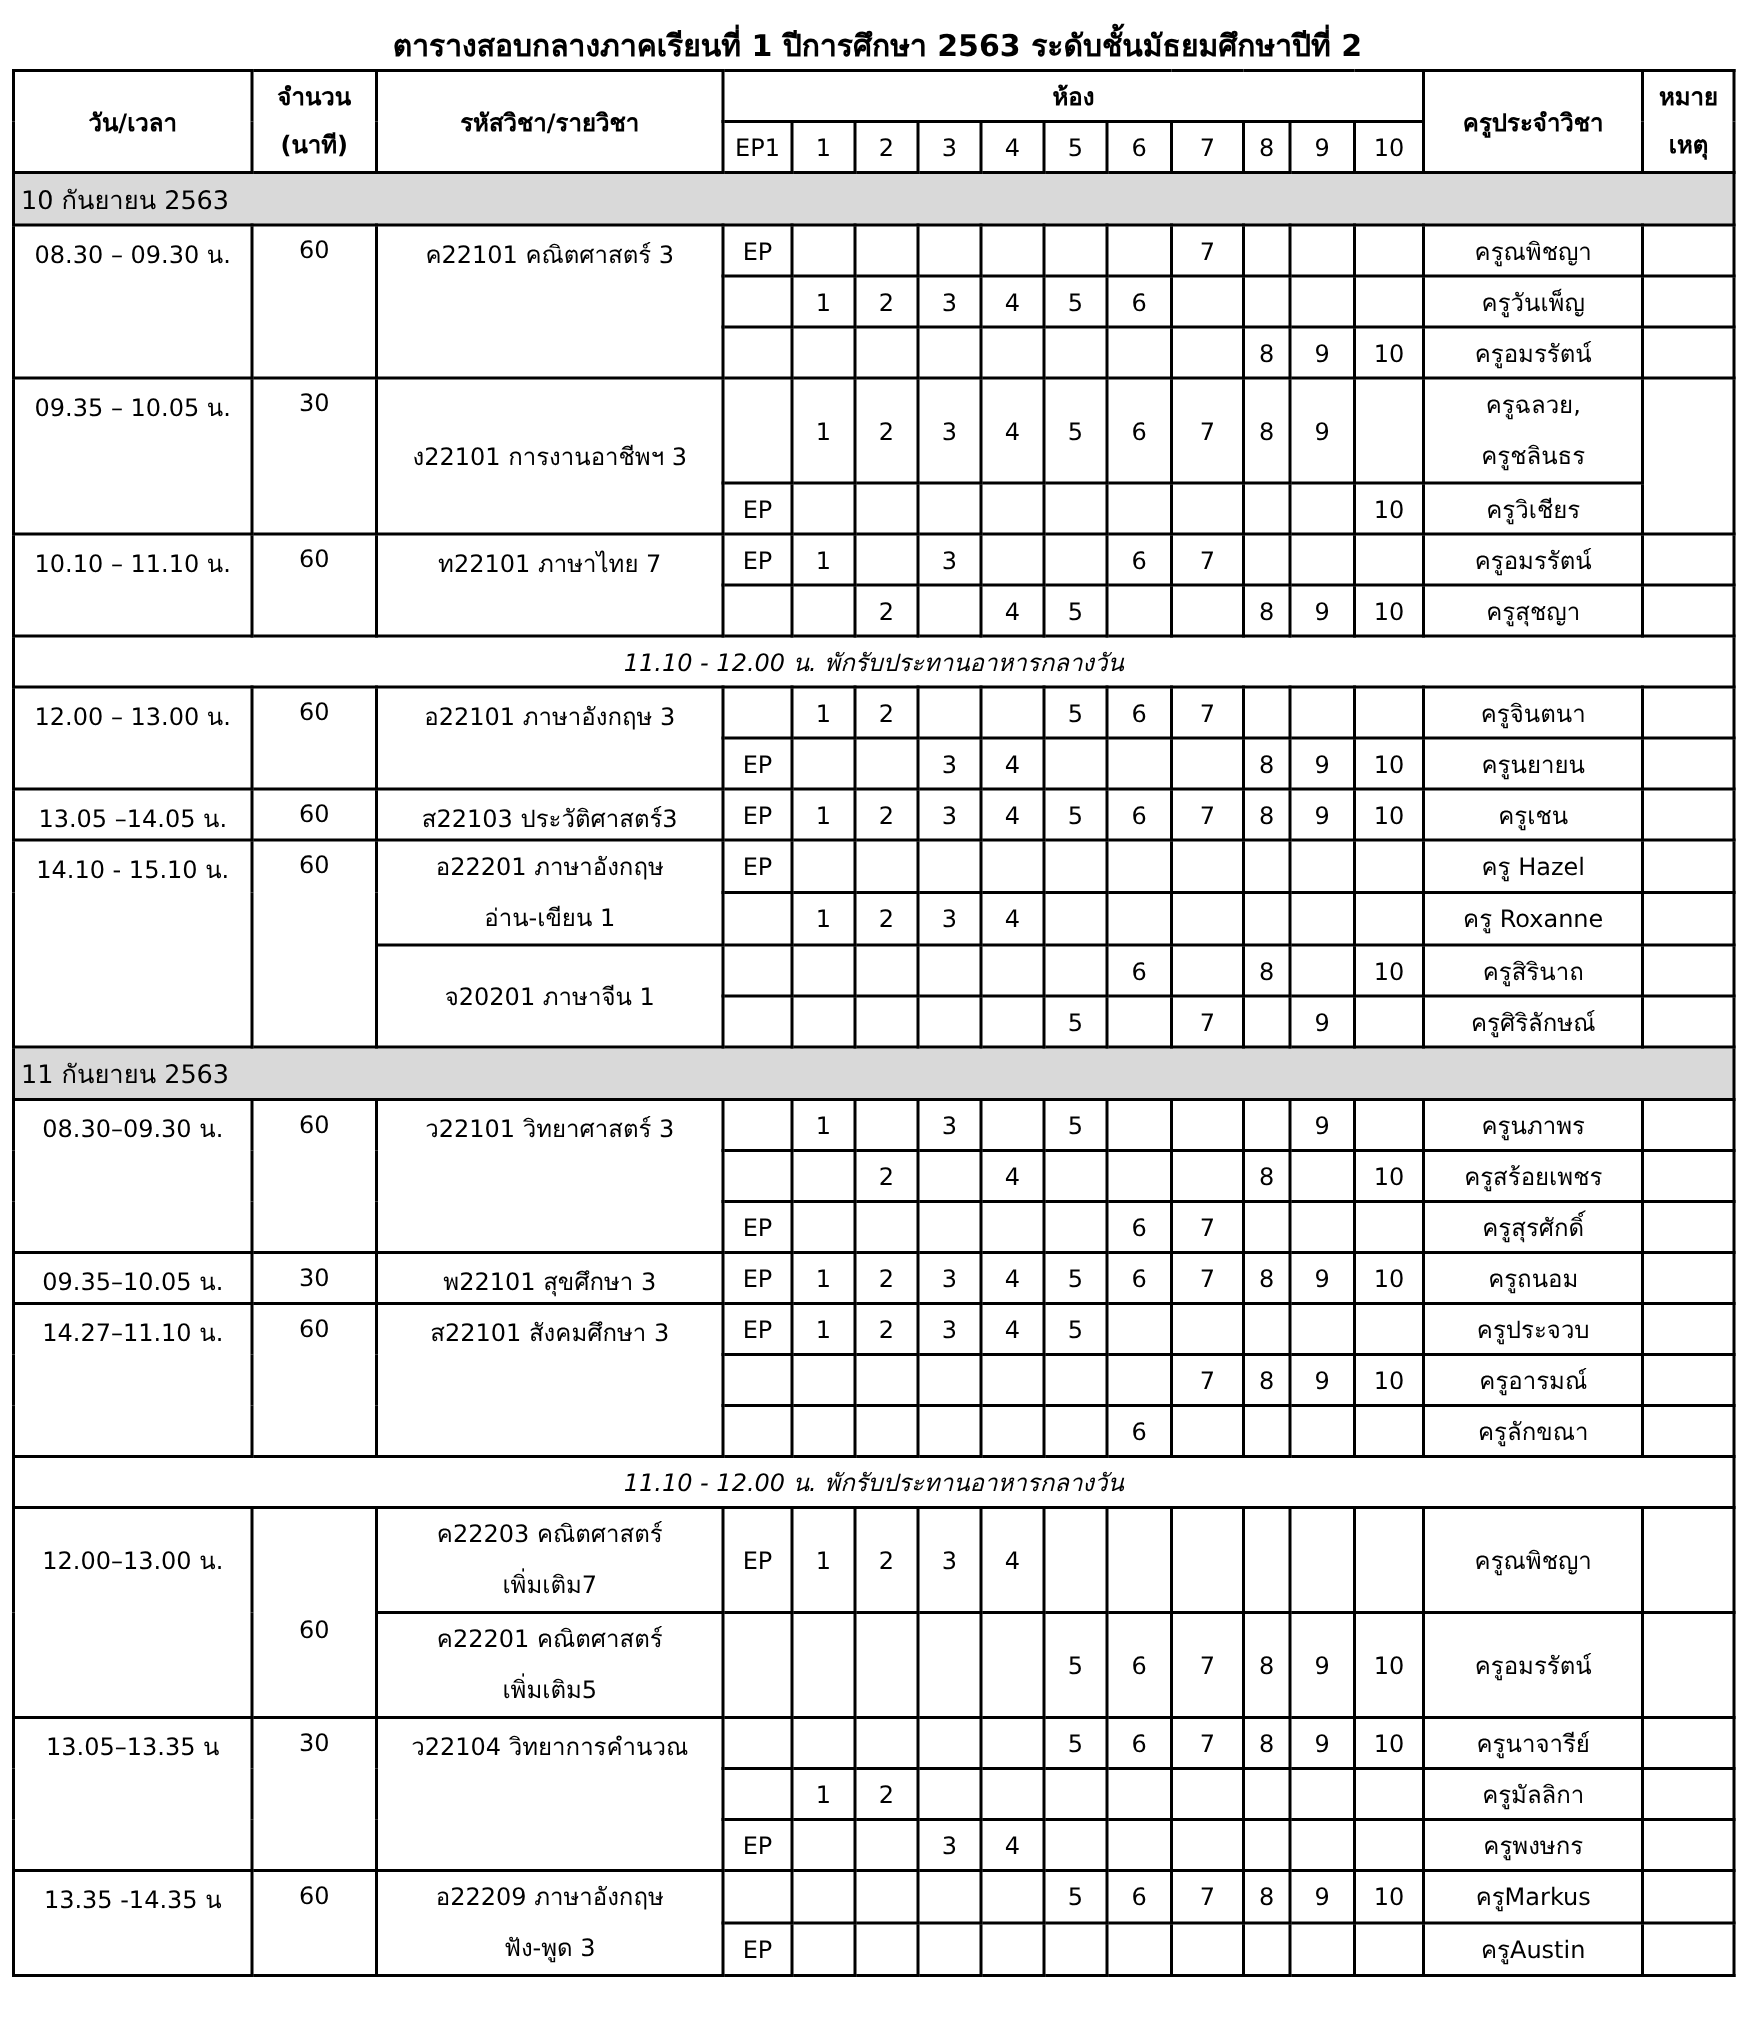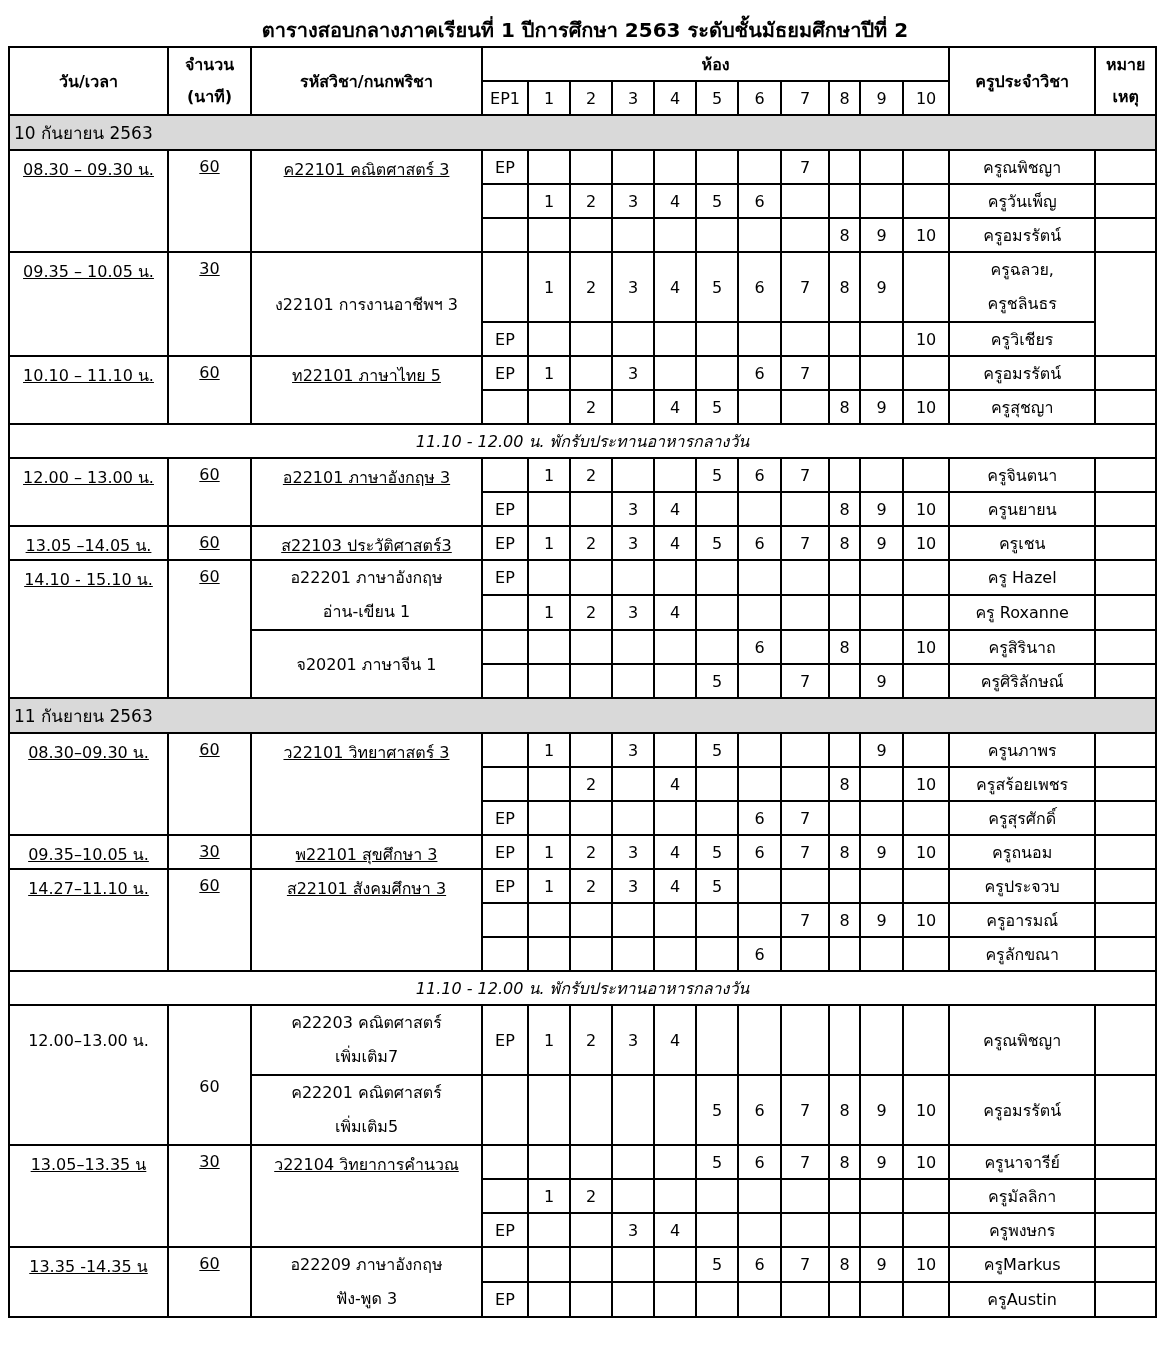--- a/index.html
+++ b/index.html
@@ -3,21 +3,21 @@
 <meta charset="utf-8">
 <style>
   html, body { margin: 0; padding: 0; background: #ffffff; }
   body { width: 1170px; height: 1359px; position: relative; font-family: "DejaVu Sans", sans-serif; color: #000; }
   .title { position: absolute; left: 0; top: 14px; width: 1170px; text-align: center; font-size: 20px; font-weight: bold; letter-spacing: 0; }
   table.exam { position: absolute; left: 8px; top: 46px; border-collapse: collapse; table-layout: fixed; width: 1148px; font-size: 16px; }
   table.exam td, table.exam th { border: 2px solid #000; padding: 0 4px; font-weight: normal; vertical-align: middle; overflow: hidden; white-space: nowrap; }
   table.exam th { font-weight: bold; text-align: center; font-size: 16px; }
   .c { text-align: center; }
   .l { text-align: center; }
-  .top { vertical-align: top !important; padding-top: 6px !important; text-decoration: underline; }
+  .top { vertical-align: top !important; padding-top: 6px !important; }
   .wrap { white-space: normal !important; line-height: 34px; }
   .date-row td { background: #d9d9d9; font-weight: bold; font-size: 17px; text-align: left; padding-left: 10px; }
   .break-row td { font-style: italic; text-align: center; font-size: 16px; }
 </style>
 </head>
 <body>
 
 <div class="title">ตารางสอบกลางภาคเรียนที่ 1 ปีการศึกษา 2563 ระดับชั้นมัธยมศึกษาปีที่ 2</div>
 
 <table class="exam">
@@ -39,21 +39,21 @@
     <col style="width:146px">
       <col style="width:61px">
   </colgroup>
   <thead>
     <tr style="height:34px">
       <th rowspan="2">วัน/เวลา</th>
       <th rowspan="2" style="line-height:32px">
         <div>จำนวน</div>
         <div>(นาที)</div>
       </th>
-      <th rowspan="2">รหัสวิชา/กนกพริชา</th>
+      <th rowspan="2">รหัสวิชา/รายวิชา</th>
       <th colspan="11">ห้อง</th>
       <th rowspan="2">ครูประจำวิชา</th>
       <th rowspan="2" style="line-height:32px">
         <div>หมาย</div>
         <div>เหตุ</div>
       </th>
     </tr>
     <tr style="height:34px" id="room-header-row">
         <th style="font-weight: normal;">EP1</th>
         <th style="font-weight: normal;">1</th>
@@ -151,21 +151,21 @@
         <td class="c"></td>
         <td class="c"></td>
         <td class="c"></td>
         <td class="c"></td>
         <td class="c">10</td>
         <td class="l">ครูวิเชียร</td>
       </tr>
       <tr style="height: 34px;">
         <td class="c top" rowspan="2">10.10 – 11.10 น.</td>
         <td class="c top" rowspan="2">60</td>
-        <td class="l top" rowspan="2">ท22101 ภาษาไทย 5</td>
+        <td class="l top" rowspan="2">ท22101 ภาษาไทย 7</td>
         <td class="c">EP</td>
         <td class="c">1</td>
         <td class="c"></td>
         <td class="c">3</td>
         <td class="c"></td>
         <td class="c"></td>
         <td class="c">6</td>
         <td class="c">7</td>
         <td class="c"></td>
         <td class="c"></td>

